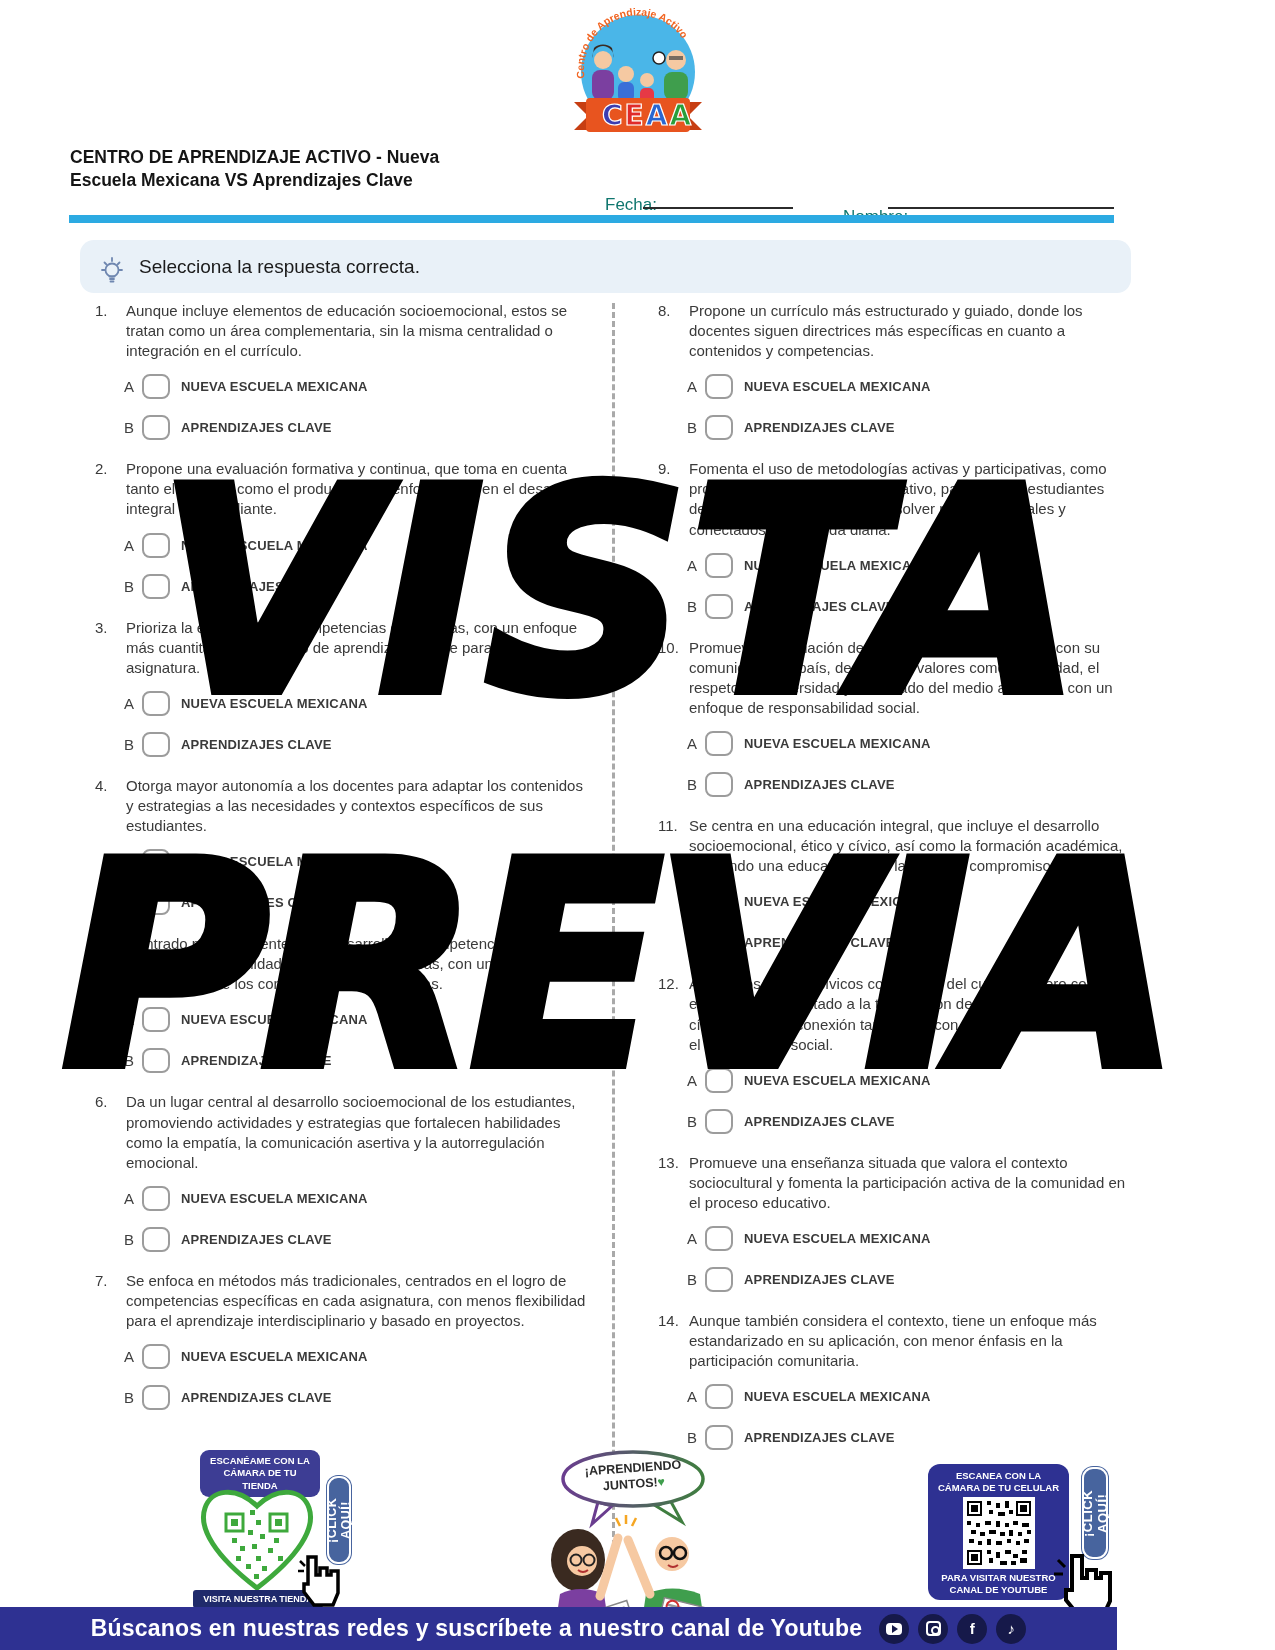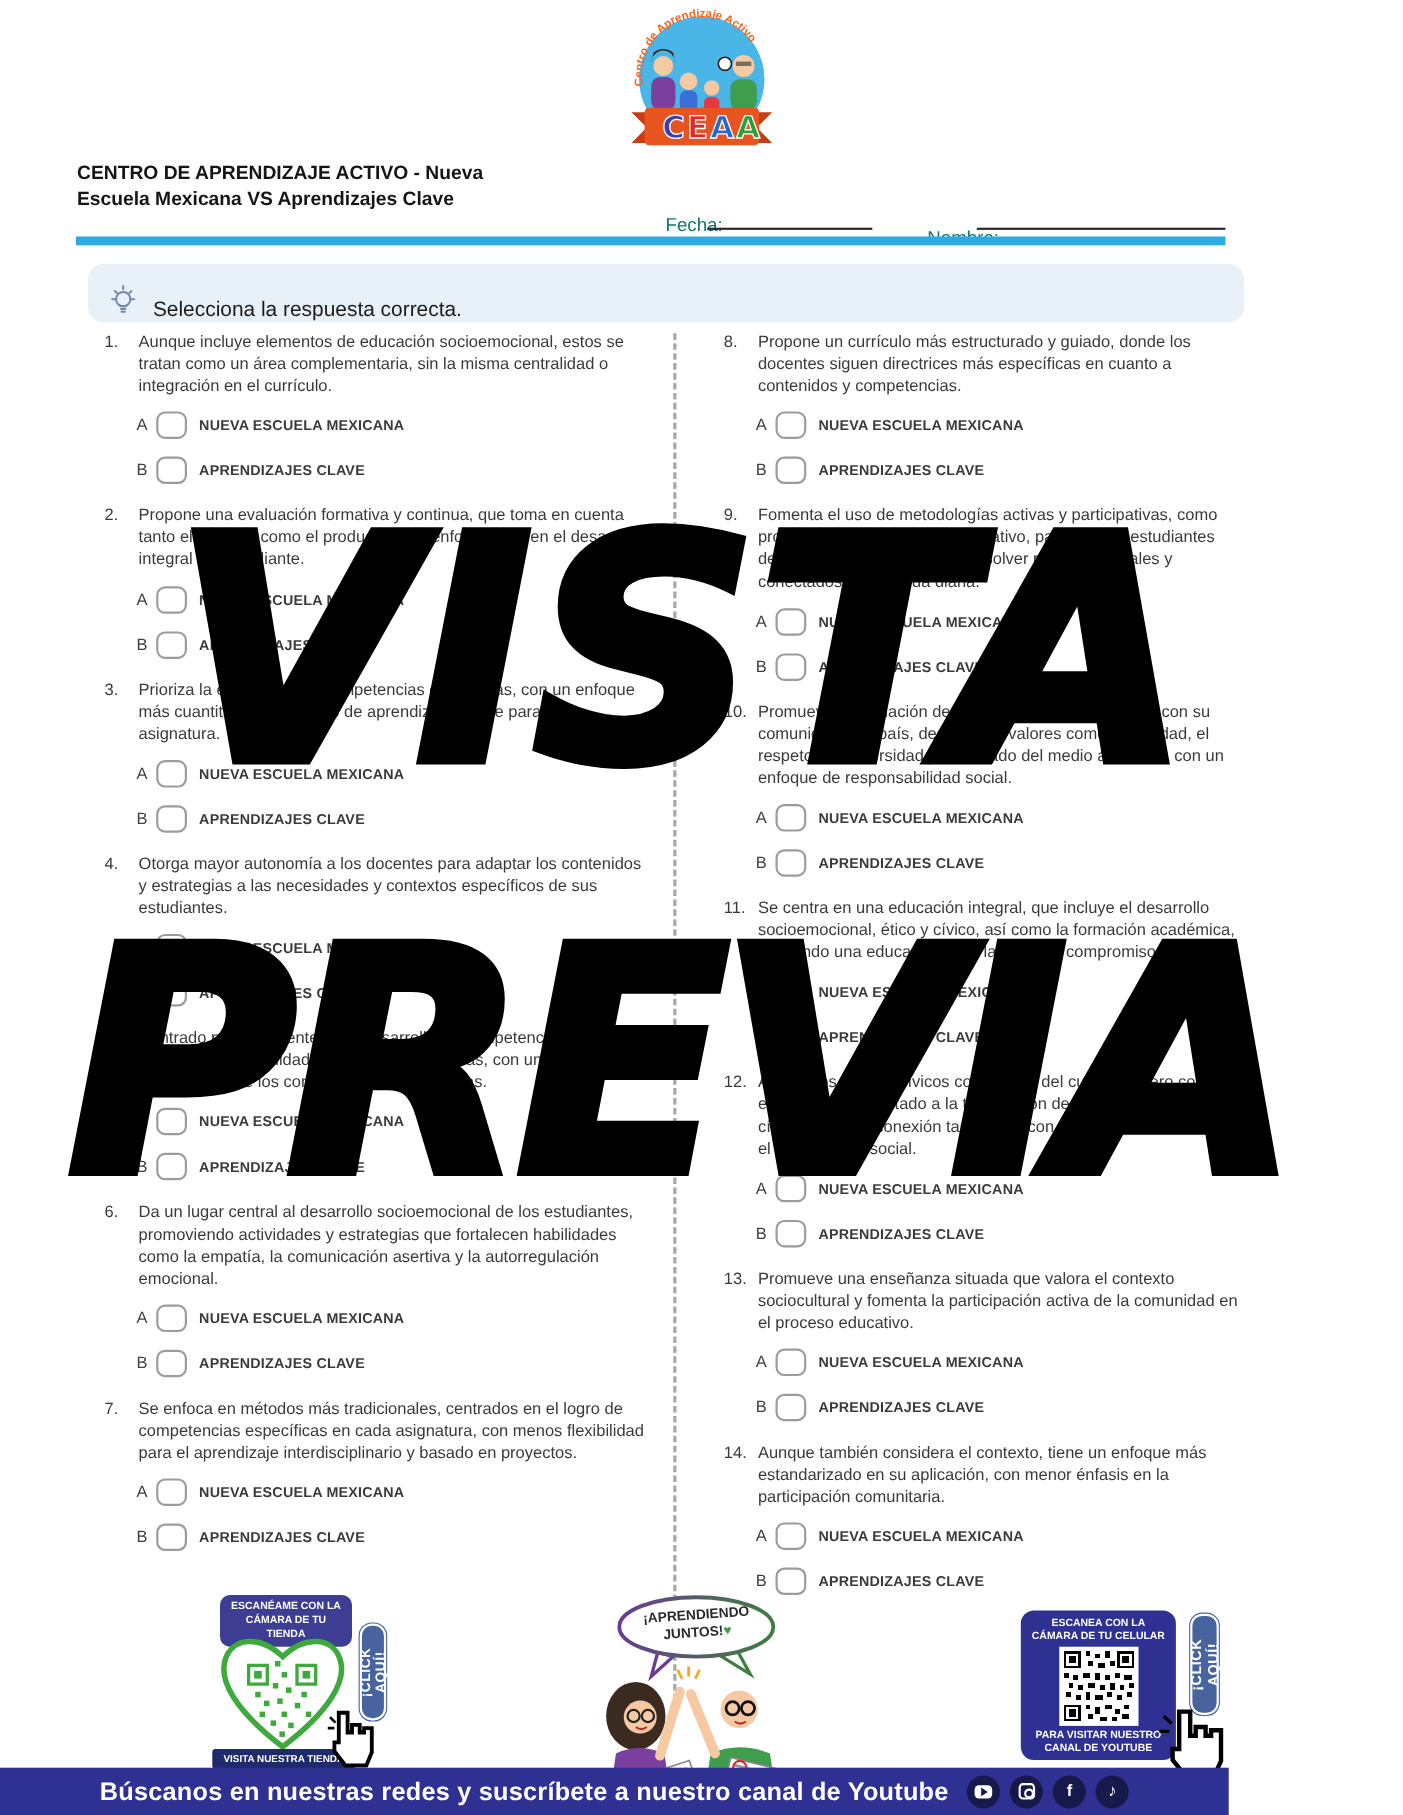--- a/index.html
+++ b/index.html
@@ -13,21 +13,21 @@
   .field { position: absolute; font-size: 17px; color: #0f766e; margin-top: 32px; }
   .field-fecha  { left: 605px; top: 163px; }
   .field-nombre { left: 843px; top: 175px; }
   .write-line { position: absolute; top: 207px; height: 0; border-bottom: 2px solid #2b2b2b; }
   .line-fecha  { left: 643px; width: 150px; }
   .line-nombre { left: 888px; width: 226px; }
   .blue-bar { position: absolute; left: 69px; top: 215px; width: 1045px; height: 8px; background: #2caae2; }
 
   
   .instruction { position: absolute; left: 80px; top: 240px; width: 1051px; height: 53px;
-                 background: #e9f1f8; border-radius: 14px; display: flex; align-items: flex-end; gap: 13px; padding: 0 18px; }
+                 background: #e9f1f8; border-radius: 14px; display: flex; align-items: flex-start; gap: 13px; padding: 16px 18px; }
   .instruction .txt { font-size: 19px; color: #1b1b1b; }
 
   
   .col { position: absolute; top: 301px; }
   .col-left  { left: 95px;  width: 492px; }
   .col-right { left: 658px; width: 468px; }
   .question { margin-bottom: 19px; }
   .q-row { display: flex; }
   .q-num { flex: 0 0 31px; font-size: 15px; color: #3a3a3a; line-height: 1.34; }
   .q-text { flex: 1; font-size: 15px; color: #3a3a3a; line-height: 1.34; }

